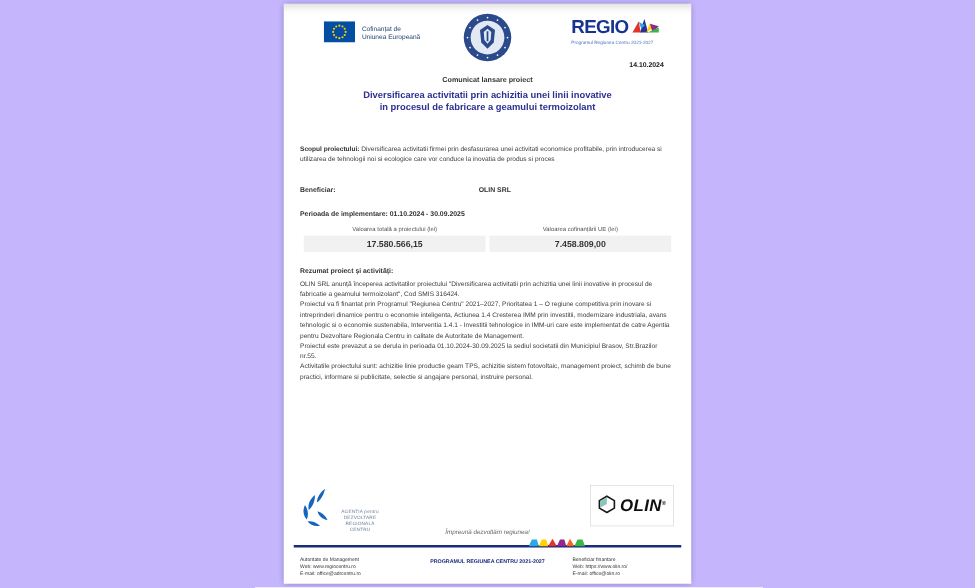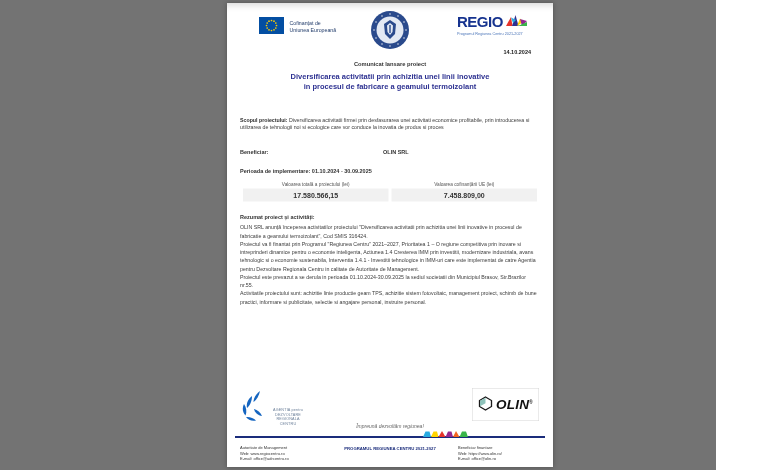--- a/index.html
+++ b/index.html
@@ -1,19 +1,19 @@
 <!DOCTYPE html>
 <html><head>
 <meta charset="utf-8">
 <style>
   * { margin:0; padding:0; box-sizing:border-box; }
   html,body { width:780px; height:470px; }
   #canvas {
-    position:relative; width:716px; height:470px;
-    background:#737373; overflow:hidden;
+    position:relative; width:780px; height:470px;
+    background:#c4b5fd; overflow:hidden;
     font-family:"Liberation Sans", sans-serif;
   }
   .doc {
     position:absolute; left:227px; top:3px; width:652px; height:928px;
     background:#ffffff;
     transform:scale(0.5); transform-origin:0 0;
     box-shadow:0 0 10px rgba(0,0,0,.30), inset 0 16px 14px -12px rgba(0,0,0,.16);
   }
   
   .eu-block { position:absolute; left:64px; top:28px; display:flex; gap:11px; align-items:center; }

